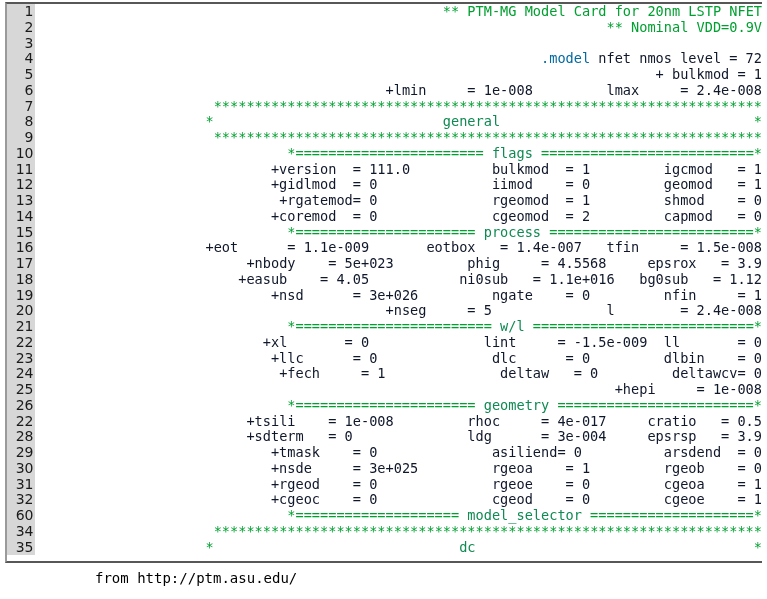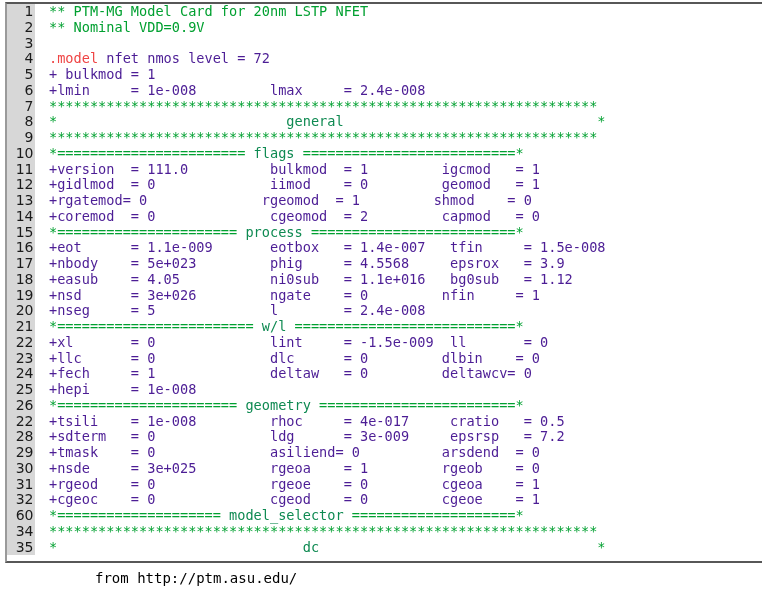--- a/index.html
+++ b/index.html
@@ -71,27 +71,28 @@
 
   .code-text {
     flex: 1 1 auto;
     padding-left: 14px;
     font-family: "DejaVu Sans Mono", monospace;
     font-size: 13.6px;
     line-height: 15.75px;
     white-space: pre;
     color: #000000;
     overflow: hidden;
+    text-align: right;
   }
 
   
   .c-comment  { color: #00a030; }
   .c-section  { color: #0f8a52; margin-top: 16px; }
-  .c-keyword  { color: #ef4444; }
-  .c-plain    { color: #4c1d95; }
+  .c-keyword  { color: #0369a1; }
+  .c-plain    { color: #0f172a; }
 
   
   .caption {
     position: absolute;
     left: 0;
     top: 570px;
     width: 744px;
     text-align: left;
     padding-left: 95px;
     box-sizing: border-box;
@@ -127,21 +128,21 @@
         <div class="code-row"><div class="gutter">18</div><div class="code-text"><span class="c-plain">+easub    = 4.05           ni0sub   = 1.1e+016   bg0sub   = 1.12</span></div></div>
         <div class="code-row"><div class="gutter">19</div><div class="code-text"><span class="c-plain">+nsd      = 3e+026         ngate    = 0         nfin     = 1</span></div></div>
         <div class="code-row"><div class="gutter">20</div><div class="code-text"><span class="c-plain">+nseg     = 5              l        = 2.4e-008</span></div></div>
         <div class="code-row"><div class="gutter">21</div><div class="code-text"><span class="c-comment">*======================== </span><span class="c-section">w/l</span><span class="c-comment"> ===========================*</span></div></div>
         <div class="code-row"><div class="gutter">22</div><div class="code-text"><span class="c-plain">+xl       = 0              lint     = -1.5e-009  ll       = 0</span></div></div>
         <div class="code-row"><div class="gutter">23</div><div class="code-text"><span class="c-plain">+llc      = 0              dlc      = 0         dlbin    = 0</span></div></div>
         <div class="code-row"><div class="gutter">24</div><div class="code-text"><span class="c-plain">+fech     = 1              deltaw   = 0         deltawcv= 0</span></div></div>
         <div class="code-row"><div class="gutter">25</div><div class="code-text"><span class="c-plain">+hepi     = 1e-008</span></div></div>
         <div class="code-row"><div class="gutter">26</div><div class="code-text"><span class="c-comment">*====================== </span><span class="c-section">geometry</span><span class="c-comment"> ========================*</span></div></div>
         <div class="code-row"><div class="gutter">22</div><div class="code-text"><span class="c-plain">+tsili    = 1e-008         rhoc     = 4e-017     cratio   = 0.5</span></div></div>
-        <div class="code-row"><div class="gutter">28</div><div class="code-text"><span class="c-plain">+sdterm   = 0              ldg      = 3e-009     epsrsp   = 7.2</span></div></div>
+        <div class="code-row"><div class="gutter">28</div><div class="code-text"><span class="c-plain">+sdterm   = 0              ldg      = 3e-004     epsrsp   = 3.9</span></div></div>
         <div class="code-row"><div class="gutter">29</div><div class="code-text"><span class="c-plain">+tmask    = 0              asiliend= 0          arsdend  = 0</span></div></div>
         <div class="code-row"><div class="gutter">30</div><div class="code-text"><span class="c-plain">+nsde     = 3e+025         rgeoa    = 1         rgeob    = 0</span></div></div>
         <div class="code-row"><div class="gutter">31</div><div class="code-text"><span class="c-plain">+rgeod    = 0              rgeoe    = 0         cgeoa    = 1</span></div></div>
         <div class="code-row"><div class="gutter">32</div><div class="code-text"><span class="c-plain">+cgeoc    = 0              cgeod    = 0         cgeoe    = 1</span></div></div>
         <div class="code-row"><div class="gutter">60</div><div class="code-text"><span class="c-comment">*==================== </span><span class="c-section">model_selector</span><span class="c-comment"> ====================*</span></div></div>
         <div class="code-row"><div class="gutter">34</div><div class="code-text"><span class="c-comment">*******************************************************************</span></div></div>
         <div class="code-row"><div class="gutter">35</div><div class="code-text"><span class="c-comment">*</span><span class="c-plain">                              </span><span class="c-section">dc</span><span class="c-plain">                                  </span><span class="c-comment">*</span></div></div>
       </div>
   </div>
 

